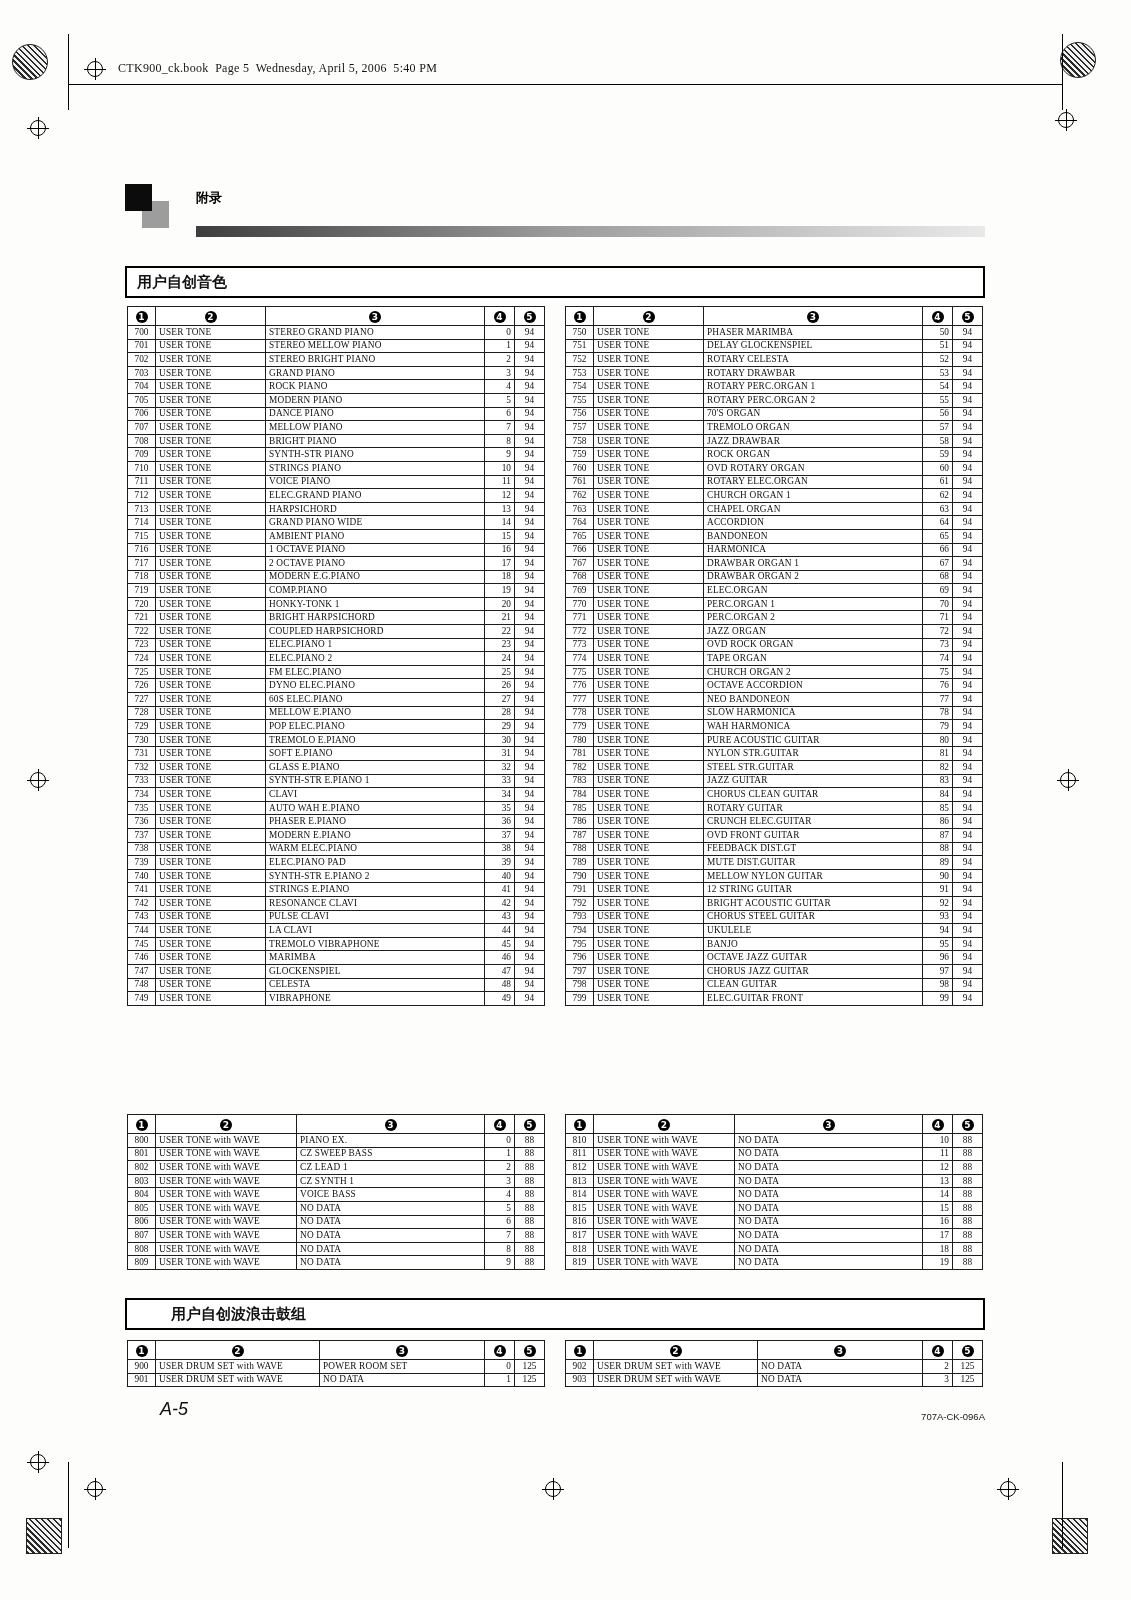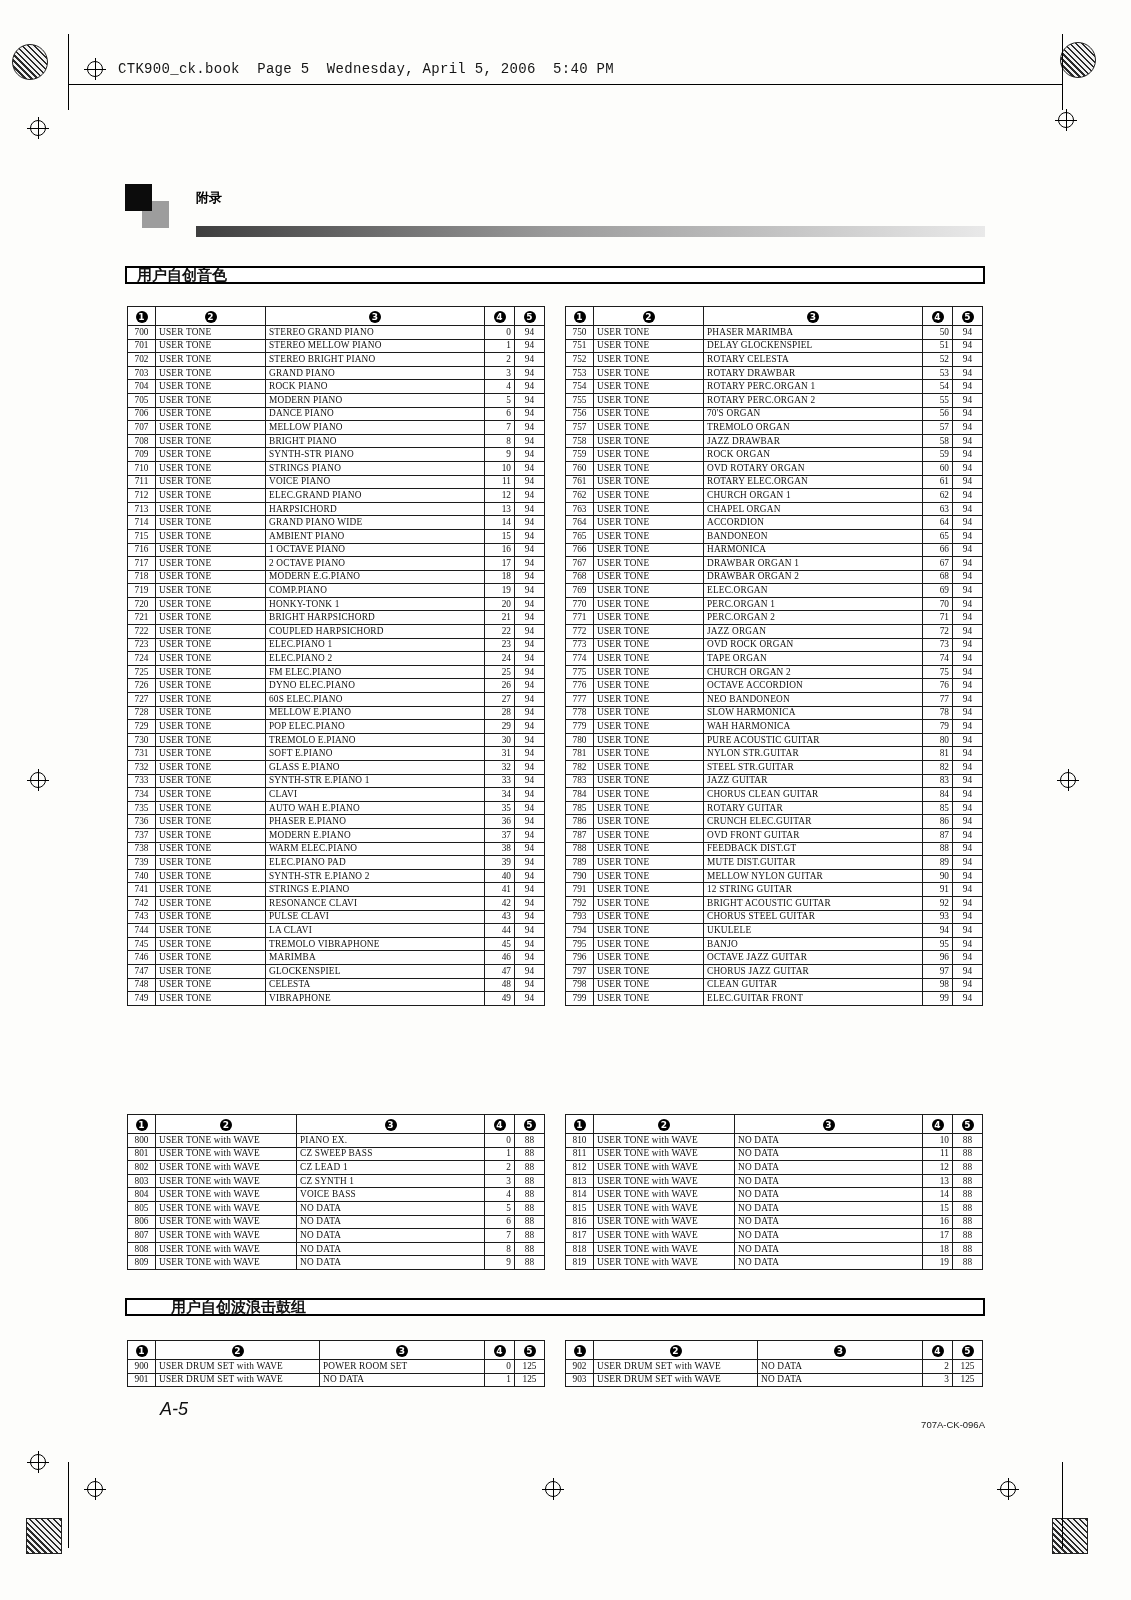--- a/index.html
+++ b/index.html
@@ -7,21 +7,21 @@
   .sheet {
     position:relative; width:1131px; height:1600px; margin:0 auto;
     background:#fdfdfb; overflow:hidden;
     font-family:"Liberation Serif", serif; color:#111;
   }
   .hline, .vline { position:absolute; background:#000; }
 
   
   .doc-header {
     position:absolute; left:118px; top:61px;
-    font-family:Liberation Mono, monospace; font-size:14px;
+    font-family:Liberation Serif, serif; font-size:12px;
     letter-spacing:.3px; white-space:pre; color:#151515;
   }
 
   
   .regmark { position:absolute; width:22px; height:22px; }
   .regmark .circle { position:absolute; left:3px; top:3px; right:3px; bottom:3px;
     border:1.4px solid #000; border-radius:50%; }
   .regmark .h { position:absolute; left:0; right:0; top:10.5px; height:1px; background:#000; }
   .regmark .v { position:absolute; top:0; bottom:0; left:10.5px; width:1px; background:#000; }
   .hatch {
@@ -33,21 +33,21 @@
   
   .sq-gray  { position:absolute; left:142px; top:201px; width:27px; height:27px; background:#9d9d9d; z-index:1; }
   .sq-black { position:absolute; left:125px; top:184px; width:27px; height:27px; background:#0c0c0c; z-index:2; }
   .appendix-label { position:absolute; left:196px; top:189px; font-family:"DejaVu Sans", sans-serif;
     font-weight:bold; font-size:13px; color:#000; }
   .grad-bar { position:absolute; left:196px; top:226px; width:789px; height:11px;
     background:linear-gradient(to right,#3e3e3e 0%,#9a9a9a 45%,#e9e9e9 100%); }
 
   
   .section-box {
-    position:absolute; left:125px; width:860px; height:18px;
+    position:absolute; left:125px; width:860px; height:32px;
     border:2px solid #000; background:#fff;
     display:flex; align-items:center; padding-left:10px;
     font-family:"DejaVu Sans", sans-serif; font-weight:bold; font-size:15px;
   }
 
   
   .tables-row { position:absolute; left:127px; width:856px; display:flex; justify-content:space-between; }
   table.tone { border-collapse:collapse; table-layout:fixed; width:417px; border:1.5px solid #000; background:#fff; }
   table.tone th, table.tone td { border:1px solid #1c1c1c; padding:0 3px; overflow:hidden; white-space:nowrap; }
   table.tone th { height:15px; text-align:center; padding:0; }
@@ -63,21 +63,21 @@
   .circ {
     display:inline-block; width:12px; height:12px; border-radius:50%;
     background:#000; color:#fff; font-size:9px; line-height:12.5px; text-align:center;
     font-family:"DejaVu Sans", sans-serif; font-weight:bold; vertical-align:middle;
   }
 
   
   .footer-page { position:absolute; left:125px; top:1399px; font-style:italic; font-size:18px;
     font-family:"Liberation Sans", sans-serif; color:#0f0f0f;margin-left:35px; }
   .footer-code { position:absolute; right:146px; top:1411px; font-size:9.5px;
-    font-family:"Liberation Sans", sans-serif; color:#1a1a1a;margin-top:8px; }
+    font-family:"Liberation Sans", sans-serif; color:#1a1a1a; }
 </style>
 </head>
 <body>
 
 <div class="sheet">
 
   <div class="hatch round" style="left:12px; top:44px;"></div>
   <div class="hatch round" style="left:1060px; top:42px;"></div>
   <div class="hatch" style="left:26px; top:1518px;"></div>
   <div class="hatch" style="left:1052px; top:1518px;"></div>

